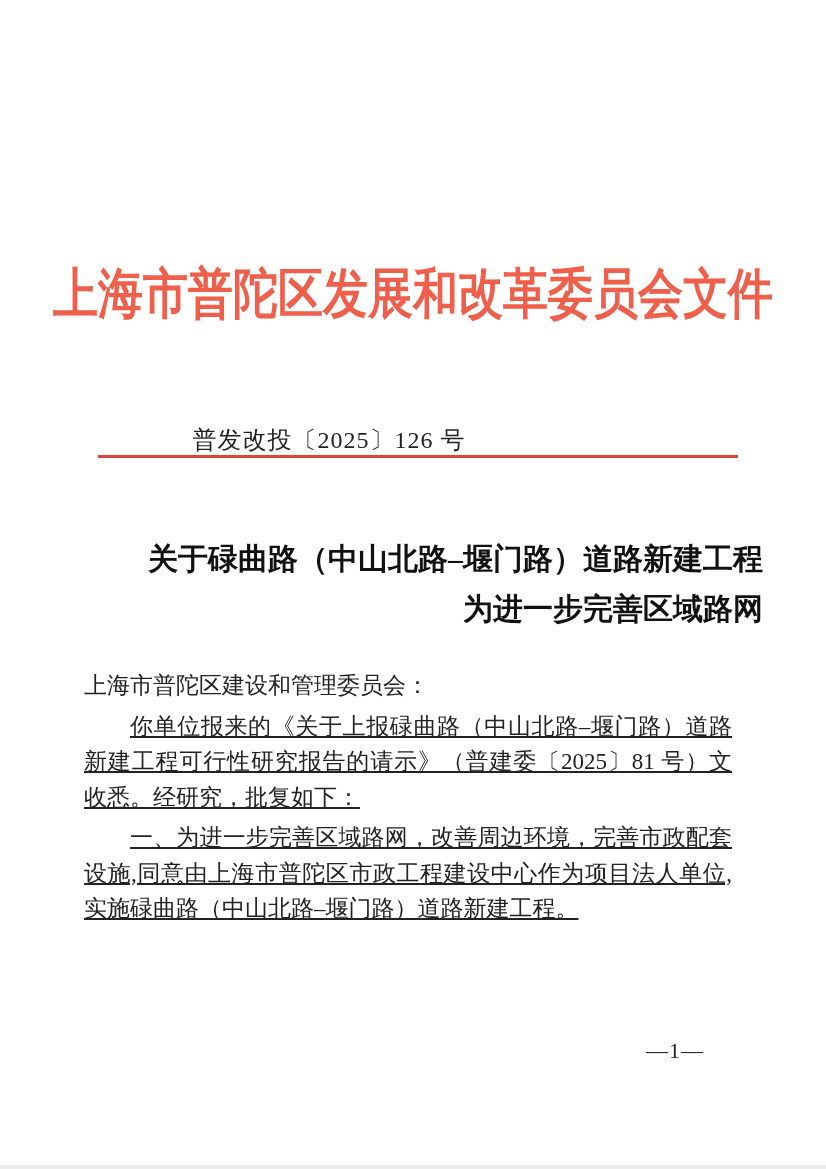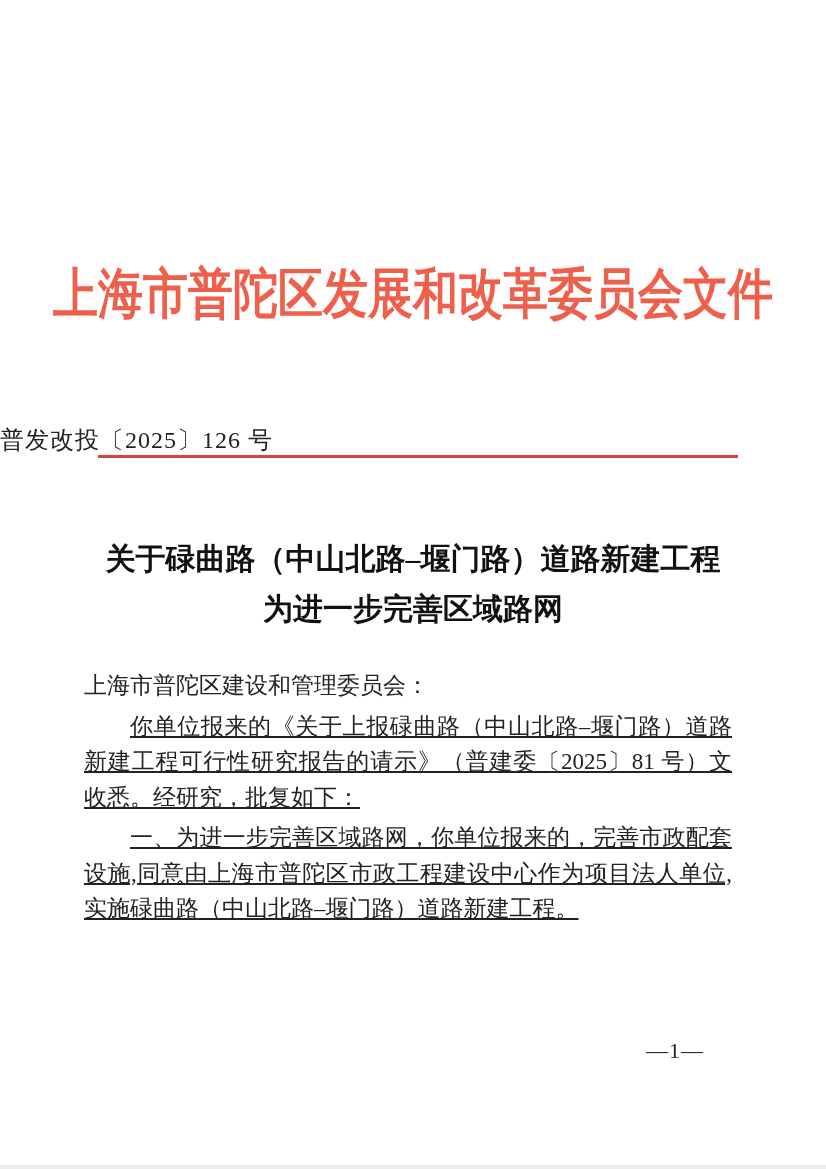--- a/index.html
+++ b/index.html
@@ -27,40 +27,40 @@
     white-space: nowrap;
     color: var(--header-red, #ee5f4c);
     transform: scaleY(1.2);
     transform-origin: center top;
   }
   .doc-number {
     position: absolute;
     top: 424px;
     left: 0;
     width: 658px;
-    text-align: left;
+    text-align: center;
     font-size: 24px;
     letter-spacing: 1px;
     color: var(--body-text, #222222);
   }
   .red-rule {
     position: absolute;
     top: 455px;
     left: 98px;
     width: 640px;
     height: 3px;
     background: var(--rule-red, #d8453a);
   }
   .title {
     position: absolute;
     top: 534px;
     left: 63px;
     width: 700px;
     margin: 0;
-    text-align: center;
+    text-align: right;
     font-size: 30px;
     line-height: 50px;
     font-weight: 700;
     color: var(--title-text, #111111);
   }
   .title-line {
     display: block;
     white-space: nowrap;
   }
   .body-text {
@@ -113,20 +113,20 @@
   <div class="red-rule"></div>
 
   <h1 class="title">
     <span class="title-line">关于碌曲路（中山北路–堰门路）道路新建工程</span>
     <span class="title-line">为进一步完善区域路网</span>
   </h1>
 
   <div class="body-text">
     <p class="salutation">上海市普陀区建设和管理委员会：</p>
     <p class="para">你单位报来的《关于上报碌曲路（中山北路–堰门路）道路新建工程可行性研究报告的请示》（普建委〔2025〕81 号）文收悉。经研究，批复如下：</p>
-    <p class="para">一、为进一步完善区域路网，你单位报来的，完善市政配套设施,同意由上海市普陀区市政工程建设中心作为项目法人单位,实施碌曲路（中山北路–堰门路）道路新建工程。</p>
+    <p class="para">一、为进一步完善区域路网，改善周边环境，完善市政配套设施,同意由上海市普陀区市政工程建设中心作为项目法人单位,实施碌曲路（中山北路–堰门路）道路新建工程。</p>
   </div>
 
   <div class="page-number">—1—</div>
 
   <div class="scan-edge"></div>
 
 </div>
 
 </body></html>

